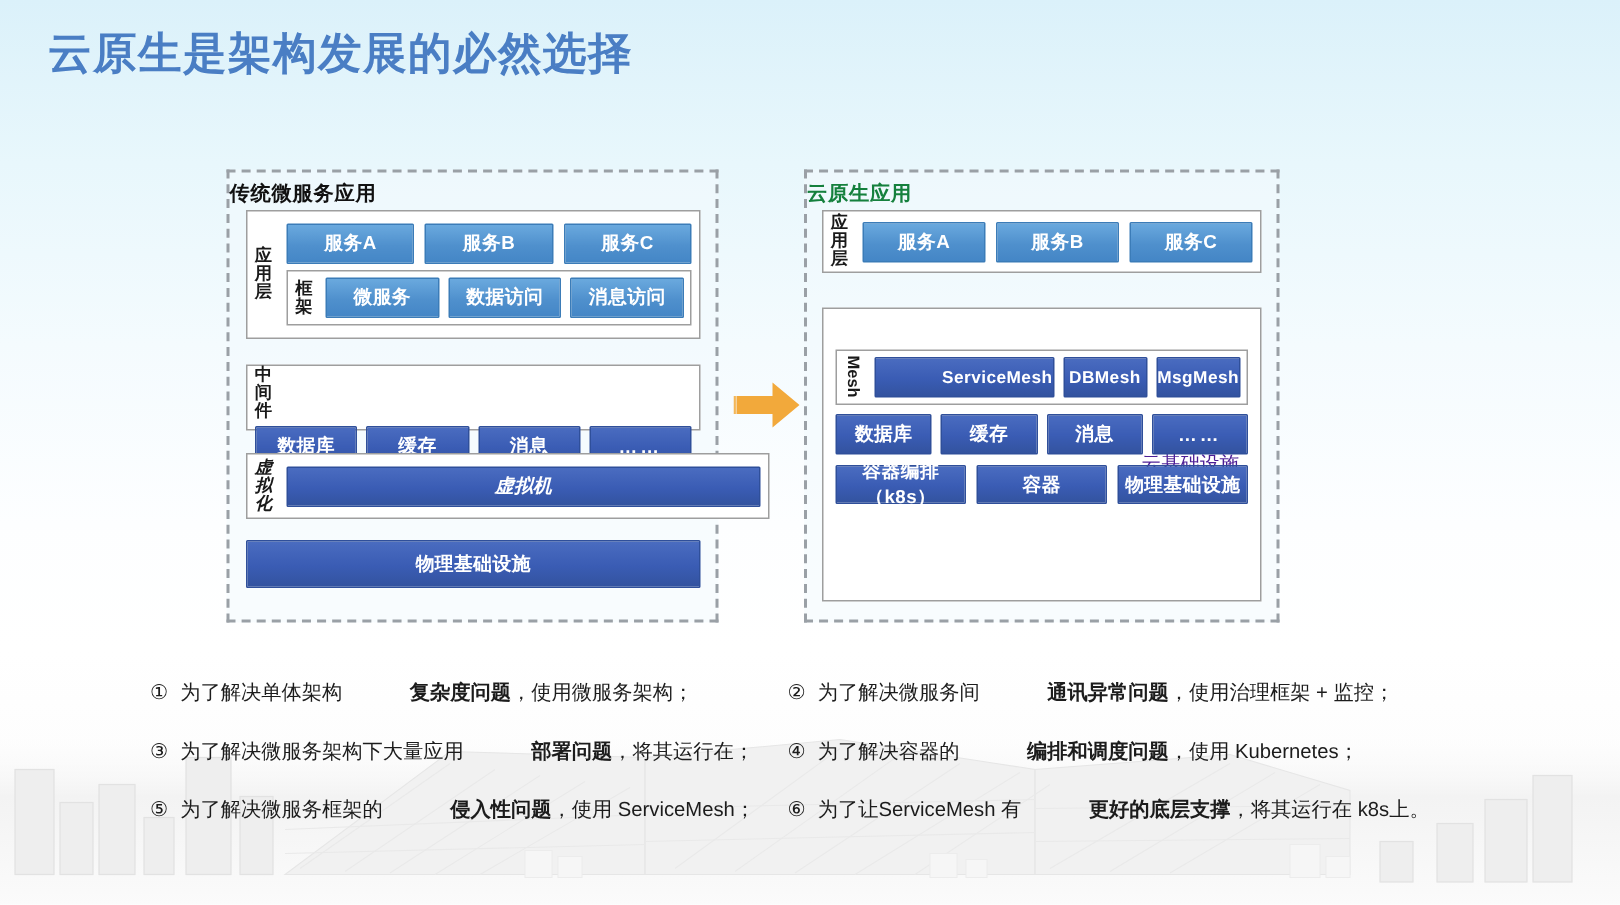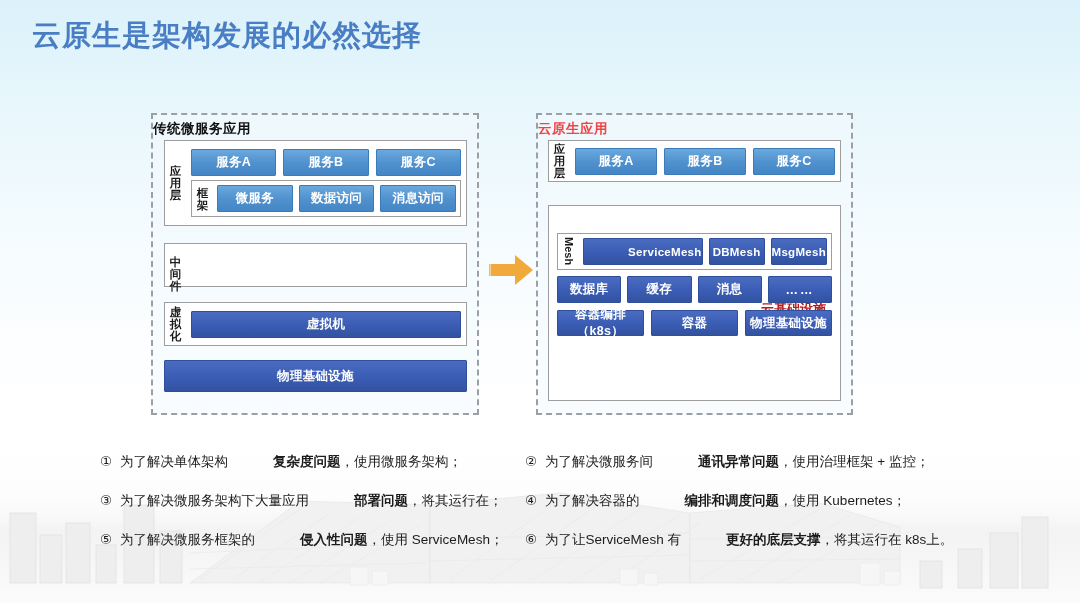--- a/index.html
+++ b/index.html
@@ -30,35 +30,35 @@
     box-sizing:border-box;
   }
   #panel-left{left:151px;top:113px;width:328px;height:302px;}
   #panel-right{left:536px;top:113px;width:317px;height:302px;}
 
   .panel-title{
     text-align:left;font-weight:bold;font-size:13.5px;
     margin-top:5px;line-height:18px;letter-spacing:.5px;
   }
   .panel-title.dark{color:#111;}
-  .panel-title.cyan{color:#ef4444;}
+  .panel-title.cyan{color:#15803d;}
 
   
   .group{
     border:1.5px solid #9e9e9e;background:#ffffff;
     box-sizing:border-box;display:flex;align-items:stretch;
     position:absolute;
   }
   
   .vlabel{
     flex:0 0 auto;width:19px;
     display:flex;align-items:center;justify-content:center;
     font-size:11.5px;font-weight:bold;color:#1a1a1a;line-height:12px;
     text-align:center;word-break:break-all;white-space:normal;
-    padding:12px 1px;
+    padding:0 1px;
   }
   .vlabel.rot{writing-mode:vertical-rl;text-orientation:mixed;white-space:nowrap;
     font-family:"Liberation Sans",sans-serif;font-weight:bold;font-size:11px;letter-spacing:0px;}
 
   .row{flex:1 1 auto;display:flex;align-items:center;gap:7px;padding:4px 5px;box-sizing:border-box;}
   .col{flex:1 1 auto;display:flex;flex-direction:column;justify-content:center;gap:4px;padding:4px 5px;box-sizing:border-box;}
 
   
   .chip{
     flex:1 1 0;display:flex;align-items:center;justify-content:center;
@@ -79,21 +79,21 @@
   
   .subgroup{
     border:1.5px solid #9e9e9e;background:#ffffff;box-sizing:border-box;
     display:flex;align-items:stretch;
   }
 
   
   .big-arrow{position:absolute;left:489px;top:253px;width:46px;height:34px;}
   .cloud-infra-label{
     position:absolute;right:12px;top:198px;
-    color:#b91c1c;font-weight:bold;font-size:13px;white-space:nowrap;
+    color:#4c1d95;font-weight:normal;font-size:13px;white-space:nowrap;
   }
 
   
   .bullets{position:absolute;left:0;top:452px;width:1080px;}
   .bullet-col{position:absolute;top:0;}
   #bullets-left{left:100px;width:430px;}
   #bullets-right{left:525px;width:460px;}
   .bullet{
     display:flex;align-items:flex-start;gap:8px;
     font-size:13.5px;color:#1c1c1c;line-height:20px;margin-bottom:19px;
@@ -196,21 +196,21 @@
   <div class="group" style="left:11px;top:128px;width:303px;height:44px;flex-direction:column;">
     <div class="vlabel">中间件</div>
     <div class="row" style="gap:6px;">
       <div class="chip dark">数据库</div>
       <div class="chip dark">缓存</div>
       <div class="chip dark">消息</div>
       <div class="chip dark dots">……</div>
     </div>
   </div>
 
-  <div class="group" style="left:11px;top:187px;width:303px;height:44px;">
+  <div class="group" style="left:11px;top:187px;width:349px;height:44px;font-style:italic;">
     <div class="vlabel">虚拟化</div>
     <div class="row">
       <div class="chip dark">虚拟机</div>
     </div>
   </div>
 
   <div style="position:absolute;left:11px;top:245px;width:303px;height:32px;display:flex;">
     <div class="chip dark" style="height:32px;">物理基础设施</div>
   </div>
 </div>

